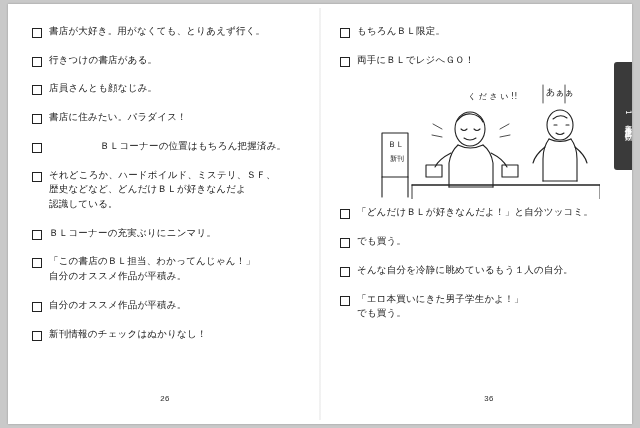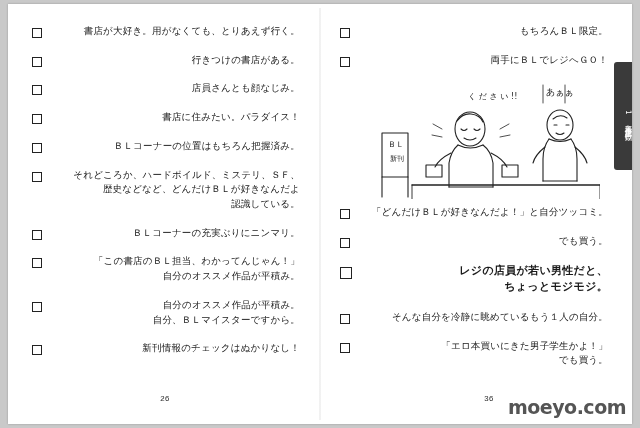--- a/index.html
+++ b/index.html
@@ -33,21 +33,20 @@
     left: 311px;
     top: 4px;
     width: 2px;
     height: 412px;
     background: linear-gradient(to right, #ffffff, #e4e4e4, #ffffff);
   }
   .col {
     position: absolute;
     top: 20px;
     width: 268px;
-    text-align: right;
   }
   .col-left { left: 24px; }
   .col-right { left: 332px; }
 
   .item {
     display: flex;
     align-items: flex-start;
     margin-bottom: 14px;
   }
   .checkbox {
@@ -187,21 +186,20 @@
         <div class="checkbox"></div>
         <div class="lines">
           <span class="ln">「この書店のＢＬ担当、わかってんじゃん！」</span>
           <span class="ln">自分のオススメ作品が平積み。</span>
         </div>
       </div>
       <div class="item">
         <div class="checkbox"></div>
         <div class="lines">
           <span class="ln">自分のオススメ作品が平積み。</span>
-          <span class="ln">自分、ＢＬマイスターですから。</span>
         </div>
       </div>
       <div class="item">
         <div class="checkbox"></div>
         <div class="lines">
           <span class="ln">新刊情報のチェックはぬかりなし！</span>
         </div>
       </div>
     </div>
 
@@ -274,43 +272,33 @@
           <span class="ln">「どんだけＢＬが好きなんだよ！」と自分ツッコミ。</span>
         </div>
       </div>
       <div class="item">
         <div class="checkbox"></div>
         <div class="lines">
           <span class="ln">でも買う。</span>
         </div>
       </div>
       <div class="item">
-        <div class="checkbox big"></div>
-        <div class="lines bold">
-          <span class="ln">レジの店員が若い男性だと、</span>
-          <span class="ln">ちょっとモジモジ。</span>
-        </div>
-      </div>
-      <div class="item">
         <div class="checkbox"></div>
         <div class="lines">
           <span class="ln">そんな自分を冷静に眺めているもう１人の自分。</span>
         </div>
       </div>
       <div class="item">
         <div class="checkbox"></div>
         <div class="lines">
           <span class="ln">「エロ本買いにきた男子学生かよ！」</span>
           <span class="ln">でも買う。</span>
         </div>
       </div>
     </div>
 
     <div class="folio folio-left">26</div>
     <div class="folio folio-right">36</div>
 
     <div class="side-tab">1 基本操作（思考・行動）</div>
   </div>
 
-  <div class="watermark">
-    <span>moeyo</span><span class="dot">.com</span>
-  </div>
 </div>
 
 </body></html>

